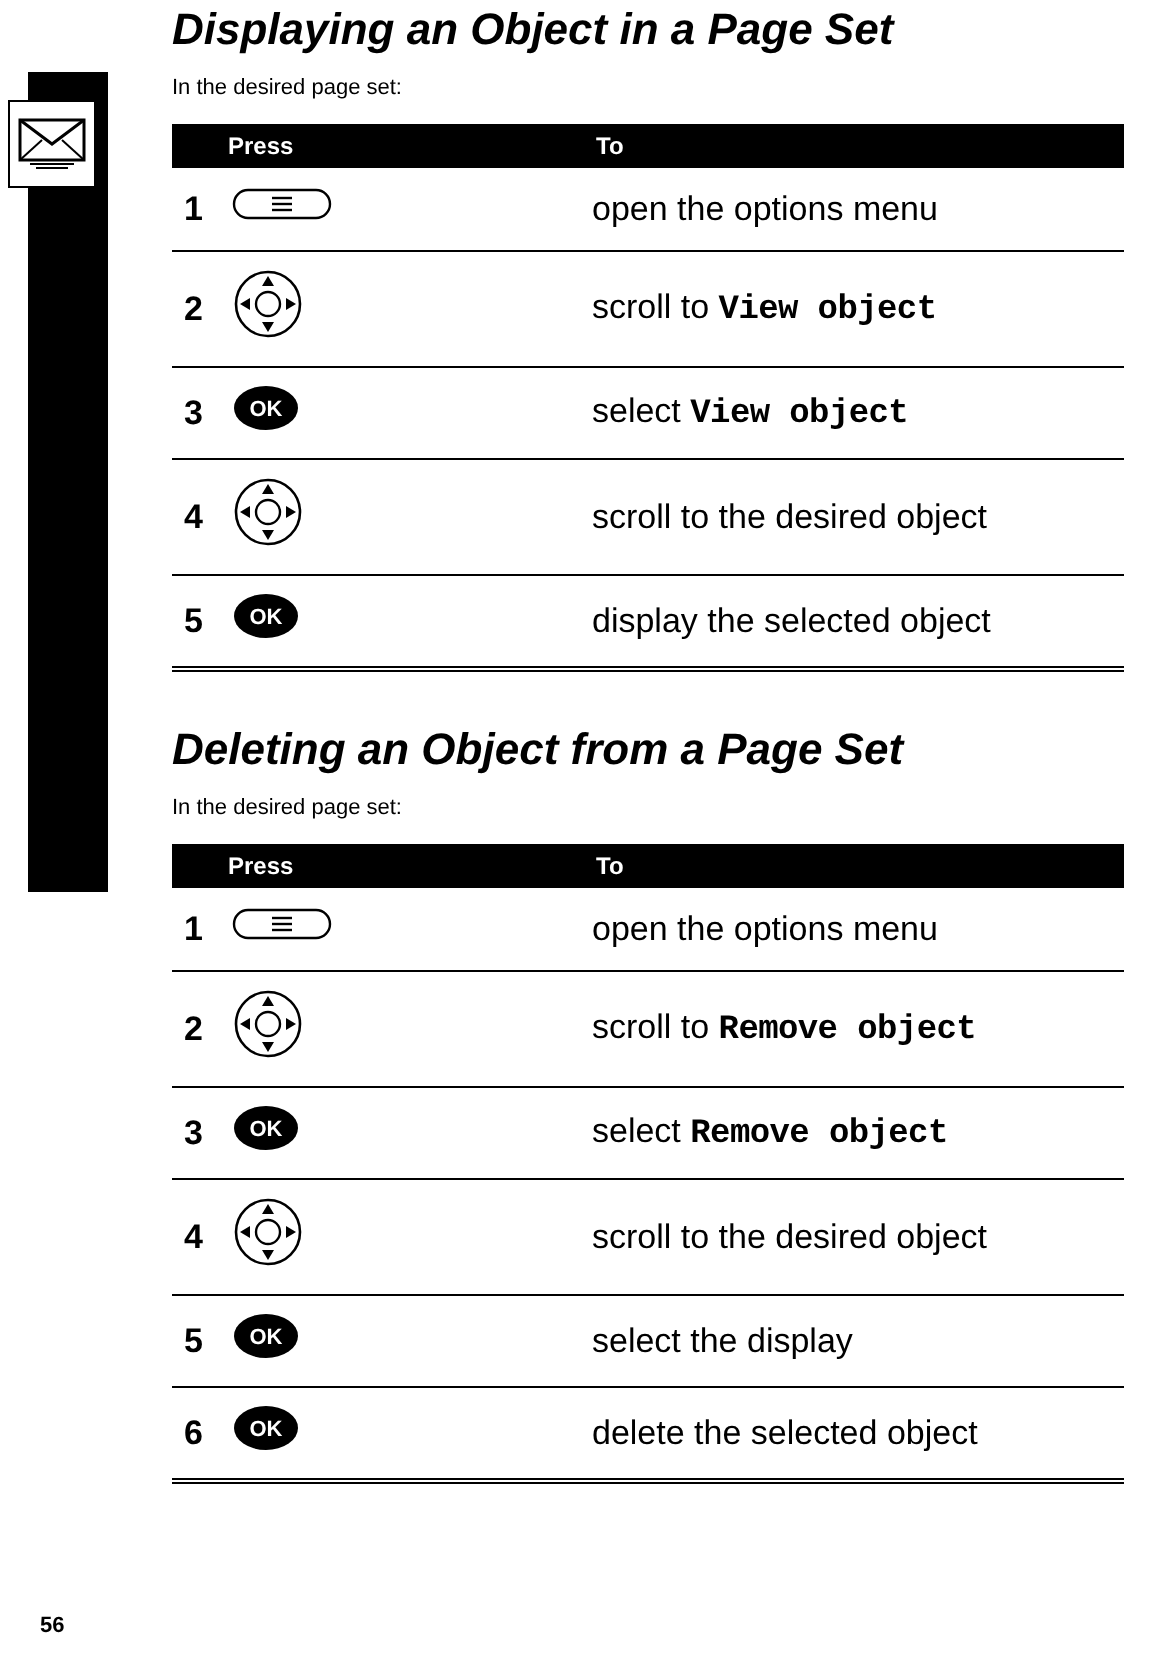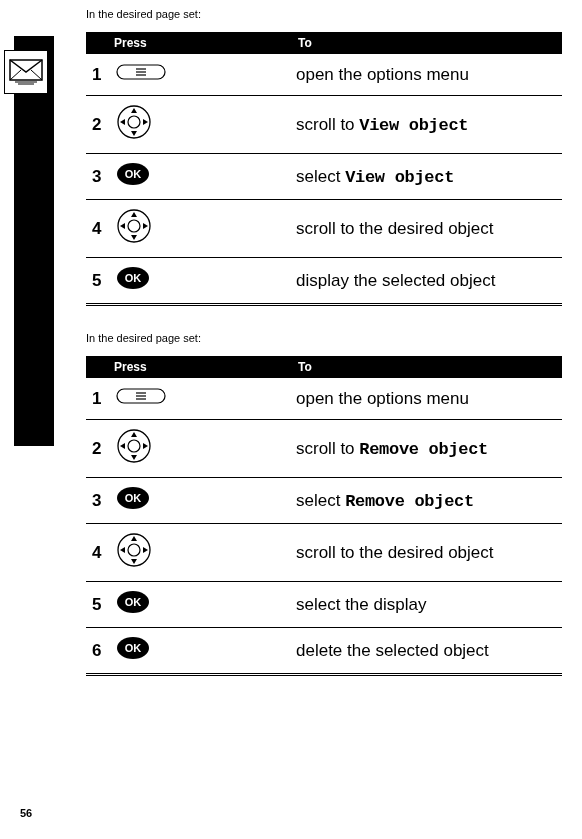--- a/index.html
+++ b/index.html
@@ -109,20 +109,21 @@
     <line x1="1" y1="21" x2="12" y2="11" stroke="#000" stroke-width="1"></line>
     <line x1="33" y1="21" x2="22" y2="11" stroke="#000" stroke-width="1"></line>
     <line x1="6" y1="23" x2="28" y2="23" stroke="#000" stroke-width="1"></line>
     <line x1="9" y1="25" x2="25" y2="25" stroke="#000" stroke-width="1"></line>
   </svg>
 </div>
 <div class="side-label">Messages and Chat</div>
 
 <div class="content">
 
+  <h2 class="section-title">Displaying an Object in a Page Set</h2>
   <p class="intro">In the desired page set:</p>
   <table class="instr">
     <thead>
       <tr>
         <th colspan="2">Press</th>
         <th>To</th>
       </tr>
     </thead>
     <tbody id="tbody-0">
         <tr>
@@ -171,20 +172,21 @@
           <td class="step-num">5</td>
           <td class="press-cell"><span class="icon-wrap"><svg width="34" height="24" viewBox="0 0 34 24">
                 <ellipse cx="17" cy="12" rx="16" ry="11" fill="#000"></ellipse>
                 <text x="17" y="16" text-anchor="middle" font-family="Arial" font-size="11" font-weight="bold" fill="#fff">OK</text>
               </svg></span></td>
           <td>display the selected object</td>
         </tr>
       </tbody>
   </table>
 
+  <h2 class="section-title">Deleting an Object from a Page Set</h2>
   <p class="intro">In the desired page set:</p>
   <table class="instr">
     <thead>
       <tr>
         <th colspan="2">Press</th>
         <th>To</th>
       </tr>
     </thead>
     <tbody id="tbody-1">
         <tr>

